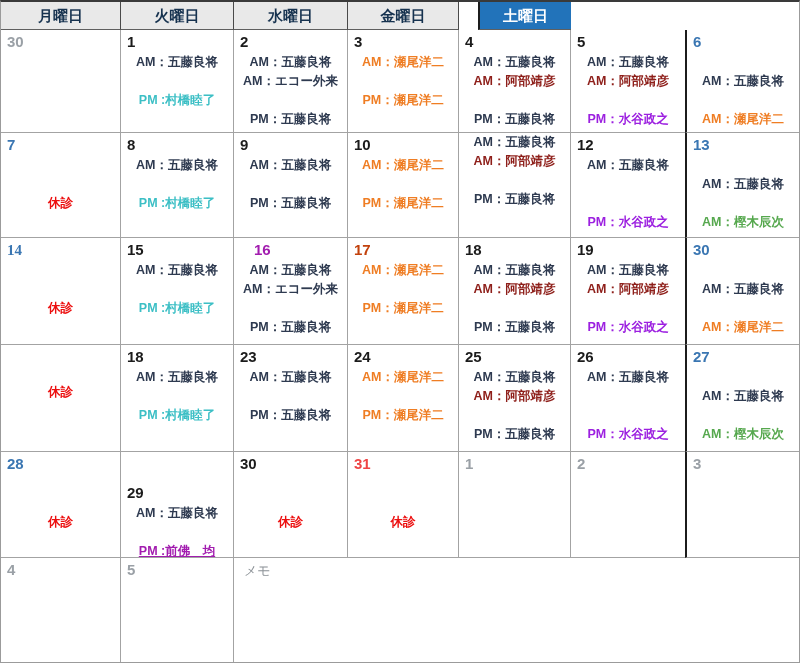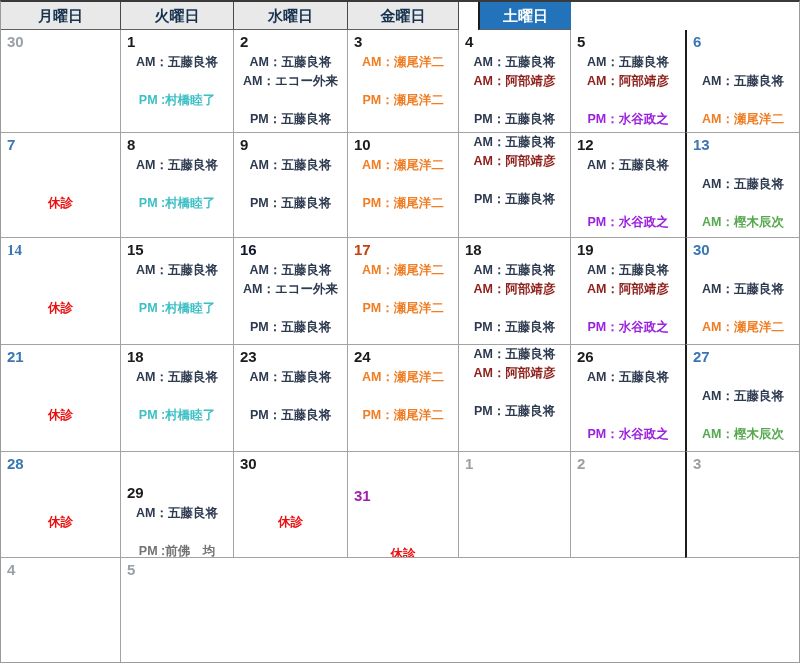--- a/index.html
+++ b/index.html
@@ -161,21 +161,21 @@
           <div class="ln"></div>
           <div class="ln" style="color: rgb(236, 15, 15);">休診</div>
         </div>
         <div class="cell">
           <div class="num" style="color: rgb(27, 27, 27);">15</div>
           <div class="ln" style="color: rgb(46, 58, 80);">AM：五藤良将</div>
           <div class="ln"></div>
           <div class="ln" style="color: rgb(60, 191, 197);">PM :村橋睦了</div>
         </div>
         <div class="cell">
-          <div class="num" style="color: #0f172a;">16</div>
+          <div class="num" style="color: #a21caf; margin-left: 14px;">16</div>
           <div class="ln" style="color: rgb(46, 58, 80);">AM：五藤良将</div>
           <div class="ln" style="color: rgb(46, 58, 80);">AM：エコー外来</div>
           <div class="ln"></div>
           <div class="ln" style="color: rgb(46, 58, 80);">PM：五藤良将</div>
         </div>
         <div class="cell">
           <div class="num" style="color: #c2410c;">17</div>
           <div class="ln" style="color: rgb(239, 125, 35);">AM：瀬尾洋二</div>
           <div class="ln"></div>
           <div class="ln" style="color: rgb(239, 125, 35);">PM：瀬尾洋二</div>
@@ -197,21 +197,20 @@
         <div class="cell satcol">
           <div class="num" style="color: rgb(58, 118, 178);">30</div>
           <div class="ln"></div>
           <div class="ln" style="color: rgb(46, 58, 80);">AM：五藤良将</div>
           <div class="ln"></div>
           <div class="ln" style="color: rgb(239, 125, 35);">AM：瀬尾洋二</div>
         </div>
       </div>
       <div class="week w3">
         <div class="cell">
-          <div class="num" style="color: rgb(58, 118, 178);">21</div>
           <div class="ln"></div>
           <div class="ln"></div>
           <div class="ln" style="color: rgb(236, 15, 15);">休診</div>
         </div>
         <div class="cell">
           <div class="num" style="color: rgb(27, 27, 27);">18</div>
           <div class="ln" style="color: rgb(46, 58, 80);">AM：五藤良将</div>
           <div class="ln"></div>
           <div class="ln" style="color: rgb(60, 191, 197);">PM :村橋睦了</div>
         </div>
@@ -221,20 +220,21 @@
           <div class="ln"></div>
           <div class="ln" style="color: rgb(46, 58, 80);">PM：五藤良将</div>
         </div>
         <div class="cell">
           <div class="num" style="color: rgb(27, 27, 27);">24</div>
           <div class="ln" style="color: rgb(239, 125, 35);">AM：瀬尾洋二</div>
           <div class="ln"></div>
           <div class="ln" style="color: rgb(239, 125, 35);">PM：瀬尾洋二</div>
         </div>
         <div class="cell">
+          <div class="num" style="color: rgb(27, 27, 27);">25</div>
           <div class="ln" style="color: rgb(46, 58, 80);">AM：五藤良将</div>
           <div class="ln" style="color: rgb(142, 31, 26);">AM：阿部靖彦</div>
           <div class="ln"></div>
           <div class="ln" style="color: rgb(46, 58, 80);">PM：五藤良将</div>
         </div>
         <div class="cell">
           <div class="num" style="color: rgb(27, 27, 27);">26</div>
           <div class="ln" style="color: rgb(46, 58, 80);">AM：五藤良将</div>
           <div class="ln"></div>
           <div class="ln"></div>
@@ -252,30 +252,30 @@
         <div class="cell">
           <div class="num" style="color: rgb(58, 118, 178);">28</div>
           <div class="ln"></div>
           <div class="ln"></div>
           <div class="ln" style="color: rgb(236, 15, 15);">休診</div>
         </div>
         <div class="cell">
           <div class="num" style="color: rgb(27, 27, 27); margin-top: 29px;">29</div>
           <div class="ln" style="color: rgb(46, 58, 80);">AM：五藤良将</div>
           <div class="ln"></div>
-          <div class="ln" style="color: #737373;">PM :前佛　均</div>
+          <div class="ln" style="color: #a21caf; text-decoration: underline;">PM :前佛　均</div>
         </div>
         <div class="cell">
           <div class="num" style="color: rgb(27, 27, 27);">30</div>
           <div class="ln"></div>
           <div class="ln"></div>
           <div class="ln" style="color: rgb(236, 15, 15);">休診</div>
         </div>
         <div class="cell">
-          <div class="num" style="color: #a21caf; margin-top: 32px;">31</div>
+          <div class="num" style="color: #ef4444;">31</div>
           <div class="ln"></div>
           <div class="ln"></div>
           <div class="ln" style="color: rgb(236, 15, 15);">休診</div>
         </div>
         <div class="cell">
           <div class="num" style="color: rgb(154, 160, 166);">1</div>
         </div>
         <div class="cell">
           <div class="num" style="color: rgb(154, 160, 166);">2</div>
         </div>
@@ -283,15 +283,16 @@
           <div class="num" style="color: rgb(154, 160, 166);">3</div>
         </div>
       </div>
       <div class="week w5">
         <div class="cell">
           <div class="num" style="color: rgb(154, 160, 166);">4</div>
         </div>
         <div class="cell">
           <div class="num" style="color: rgb(154, 160, 166);">5</div>
         </div>
+        <div class="cell memo">メモ</div>
       </div>
     </div>
 </div>
 
 </body></html>

